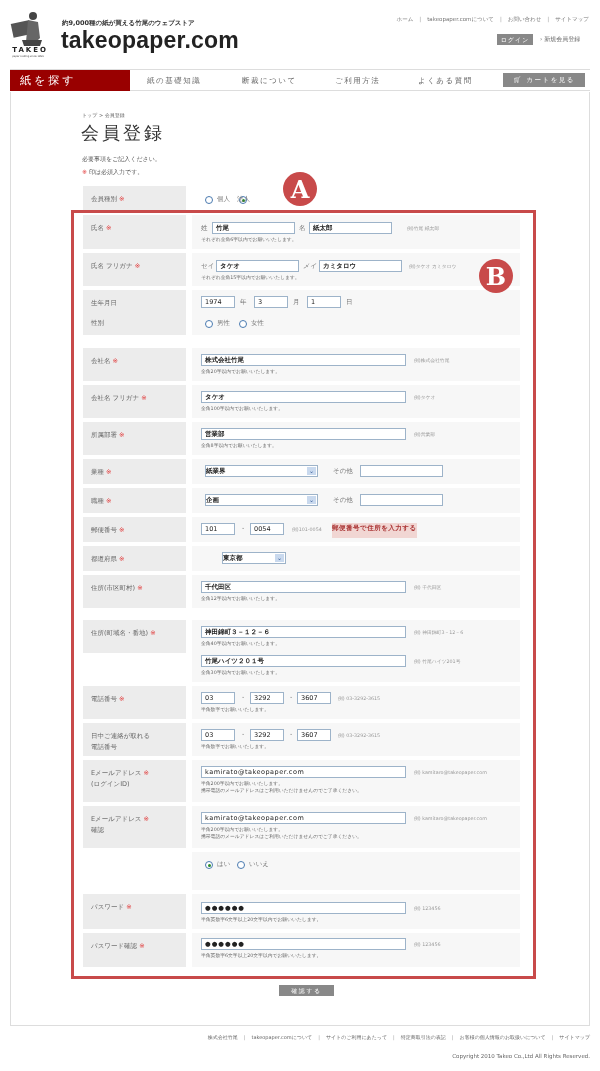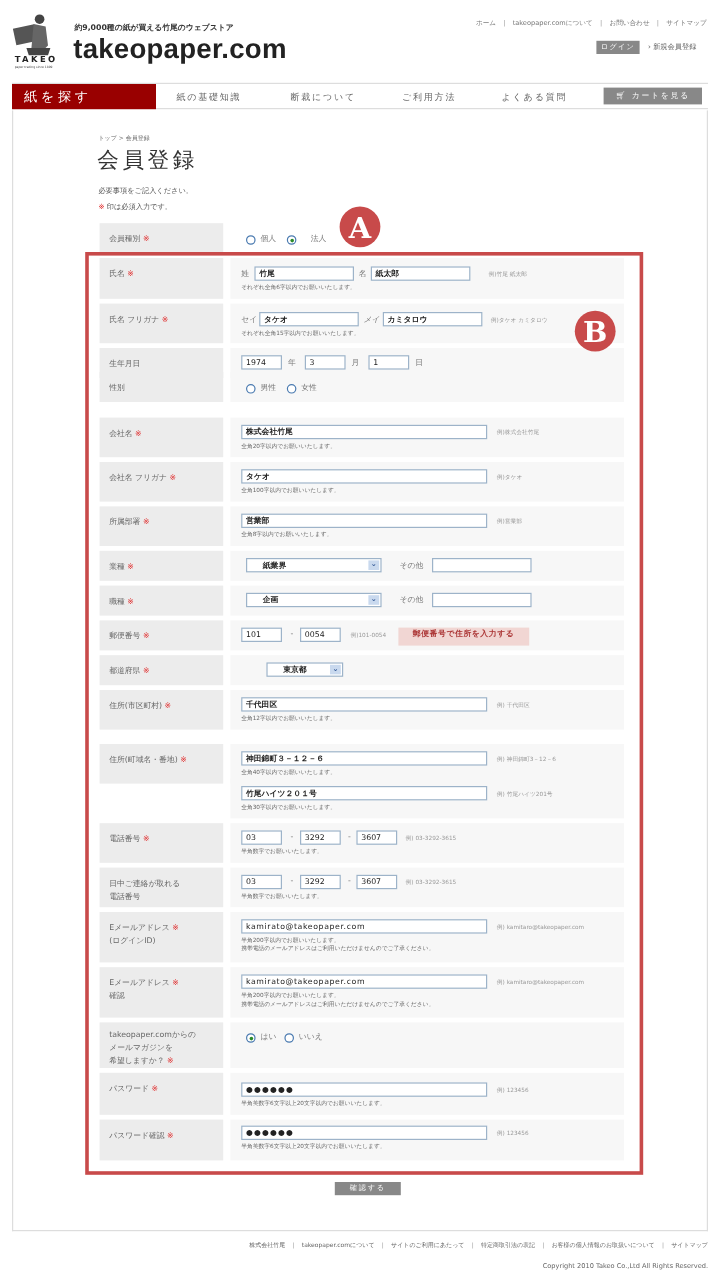--- a/index.html
+++ b/index.html
@@ -25,23 +25,23 @@
 #form{left:83px;top:186px;width:437px;}
 .row{position:absolute;left:0;width:437px;border-bottom:2px solid #fff;}
 .lbl{position:absolute;left:0;top:0;bottom:0;width:103px;background:#ececec;padding:8px 0 0 8px;font-size:6.5px;color:#666;line-height:11px;}
 .val{position:absolute;left:109px;right:0;top:0;bottom:0;background:#f7f7f7;padding-left:9px;}
 .inp{position:absolute;height:12px;border:1px solid #9db3c9;background:#fff;font-size:6.5px;color:#222;line-height:10px;padding-left:3px;font-weight:bold;white-space:nowrap;overflow:hidden;}
 .hint{position:absolute;font-size:4.8px;color:#666;white-space:nowrap;}
 .ex{position:absolute;font-size:4.8px;color:#999;white-space:nowrap;}
 .txt{position:absolute;font-size:6.5px;color:#777;white-space:nowrap;}
 .radio{position:absolute;width:8px;height:8px;border:1px solid #4a7ab0;border-radius:50%;background:#fff;}
 .radio.on::after{content:"";position:absolute;left:2px;top:2px;width:3px;height:3px;border-radius:50%;background:#2a8a2a;}
-.sel{position:absolute;height:12px;border:1px solid #9db3c9;background:#fff;font-size:6.5px;color:#222;line-height:10px;padding-left:13px;font-weight:bold;}
+.sel{position:absolute;height:12px;border:1px solid #9db3c9;background:#fff;font-size:6.5px;color:#222;line-height:10px;padding-left:0;font-weight:bold;}
 .sel .arr{position:absolute;right:1px;top:1px;width:9px;height:8px;background:#c9d9ee;color:#3a5f9a;font-size:6px;line-height:8px;text-align:center;}
-#zip-btn{position:absolute;background:#f1d6d3;color:#a33;font-family:"DejaVu Serif",serif;font-weight:bold;font-size:6.5px;height:15px;line-height:11px;padding:0 12px;letter-spacing:0.5px;white-space:nowrap;}
+#zip-btn{position:absolute;background:#f1d6d3;color:#a33;font-family:"DejaVu Serif",serif;font-weight:bold;font-size:6.5px;height:15px;line-height:11px;padding:0 0;letter-spacing:0.5px;white-space:nowrap;}
 #highlight-box{left:71px;top:210px;width:465px;height:769px;border:3px solid #c84a4a;}
 .badge{position:absolute;width:34px;height:34px;border-radius:50%;background:#c84a4a;color:#fff;font-family:"DejaVu Serif",serif;font-size:24px;font-weight:bold;text-align:center;line-height:35px;}
 #submit-btn{left:279px;top:985px;width:55px;height:11px;background:#888;color:#fff;font-size:6px;text-align:center;line-height:11px;letter-spacing:1.5px;}
 #footer-links{right:10px;top:1034px;font-size:5px;color:#666;white-space:nowrap;}
 #footer-links span.sep{margin:0 6px;color:#999;}
 #copyright{right:10px;top:1053px;font-size:5.5px;color:#666;white-space:nowrap;}
 </style>
 </head>
 <body>
 
@@ -81,21 +81,21 @@
 <div id="intro2" class="abs"><span class="req">※</span><span> 印は必須入力です。</span></div>
 
 <div id="form" class="abs">
 
   <div class="row" style="top:0;height:27px;">
     <div class="lbl"><span>会員種別</span> <span class="req">※</span></div>
     <div class="val" style="background:#fff;">
       <div class="radio" style="left:13px;top:10px;"></div>
       <div class="txt" style="left:25px;top:9px;">個人</div>
       <div class="radio on" style="left:47px;top:10px;"></div>
-      <div class="txt" style="left:67px;top:9px;">法人</div>
+      <div class="txt" style="left:45px;top:9px;">法人</div>
     </div>
   </div>
 
   <div class="row" style="top:29px;height:36px;">
     <div class="lbl"><span>氏名</span> <span class="req">※</span></div>
     <div class="val">
       <div class="txt" style="left:9px;top:9px;">姓</div>
       <div class="inp" style="left:20px;top:7px;width:83px;">竹尾</div>
       <div class="txt" style="left:107px;top:9px;">名</div>
       <div class="inp" style="left:117px;top:7px;width:83px;">紙太郎</div>
@@ -276,25 +276,20 @@
       </div>
     <div class="val">
       <div class="inp" style="left:9px;top:6px;width:205px;font-weight:normal;letter-spacing:0.5px;">kamirato@takeopaper.com</div>
       <div class="ex" style="left:222px;top:9px;">例) kamitaro@takeopaper.com</div>
       <div class="hint" style="left:9px;top:20px;">半角200字以内でお願いいたします。</div>
       <div class="hint" style="left:9px;top:27px;">携帯電話のメールアドレスはご利用いただけませんのでご了承ください。</div>
     </div>
   </div>
 
   <div class="row" style="top:666px;height:40px;">
-    <div class="lbl" style="padding-top:5px;">
-        <div>takeopaper.comからの</div>
-        <div>メールマガジンを</div>
-        <div><span>希望しますか？</span> <span class="req">※</span></div>
-      </div>
     <div class="val">
       <div class="radio on" style="left:13px;top:9px;"></div>
       <div class="txt" style="left:25px;top:8px;">はい</div>
       <div class="radio" style="left:45px;top:9px;"></div>
       <div class="txt" style="left:57px;top:8px;">いいえ</div>
     </div>
   </div>
 
   <div class="row" style="top:708px;height:37px;">
     <div class="lbl"><span>パスワード</span> <span class="req">※</span></div>

